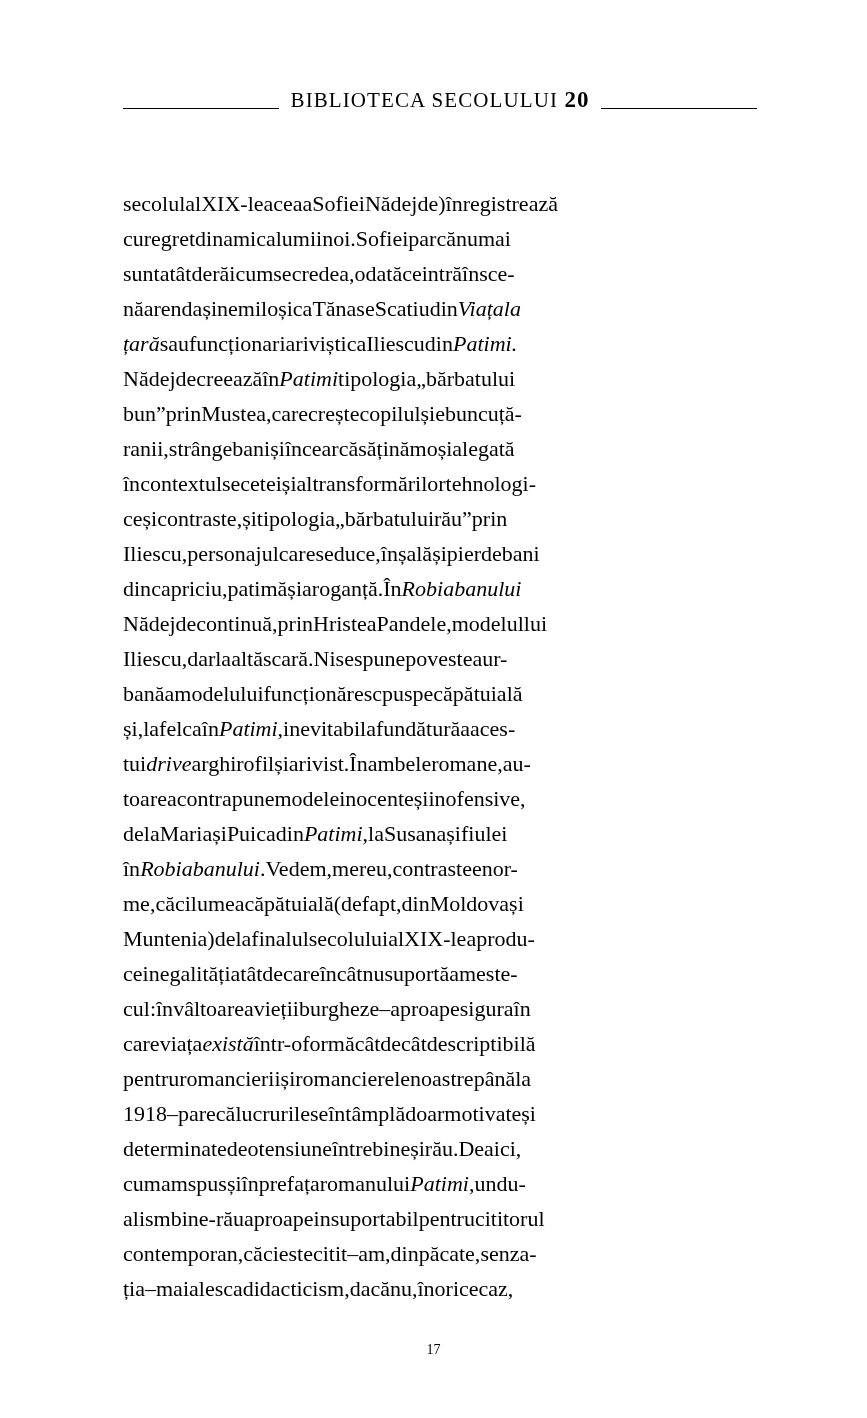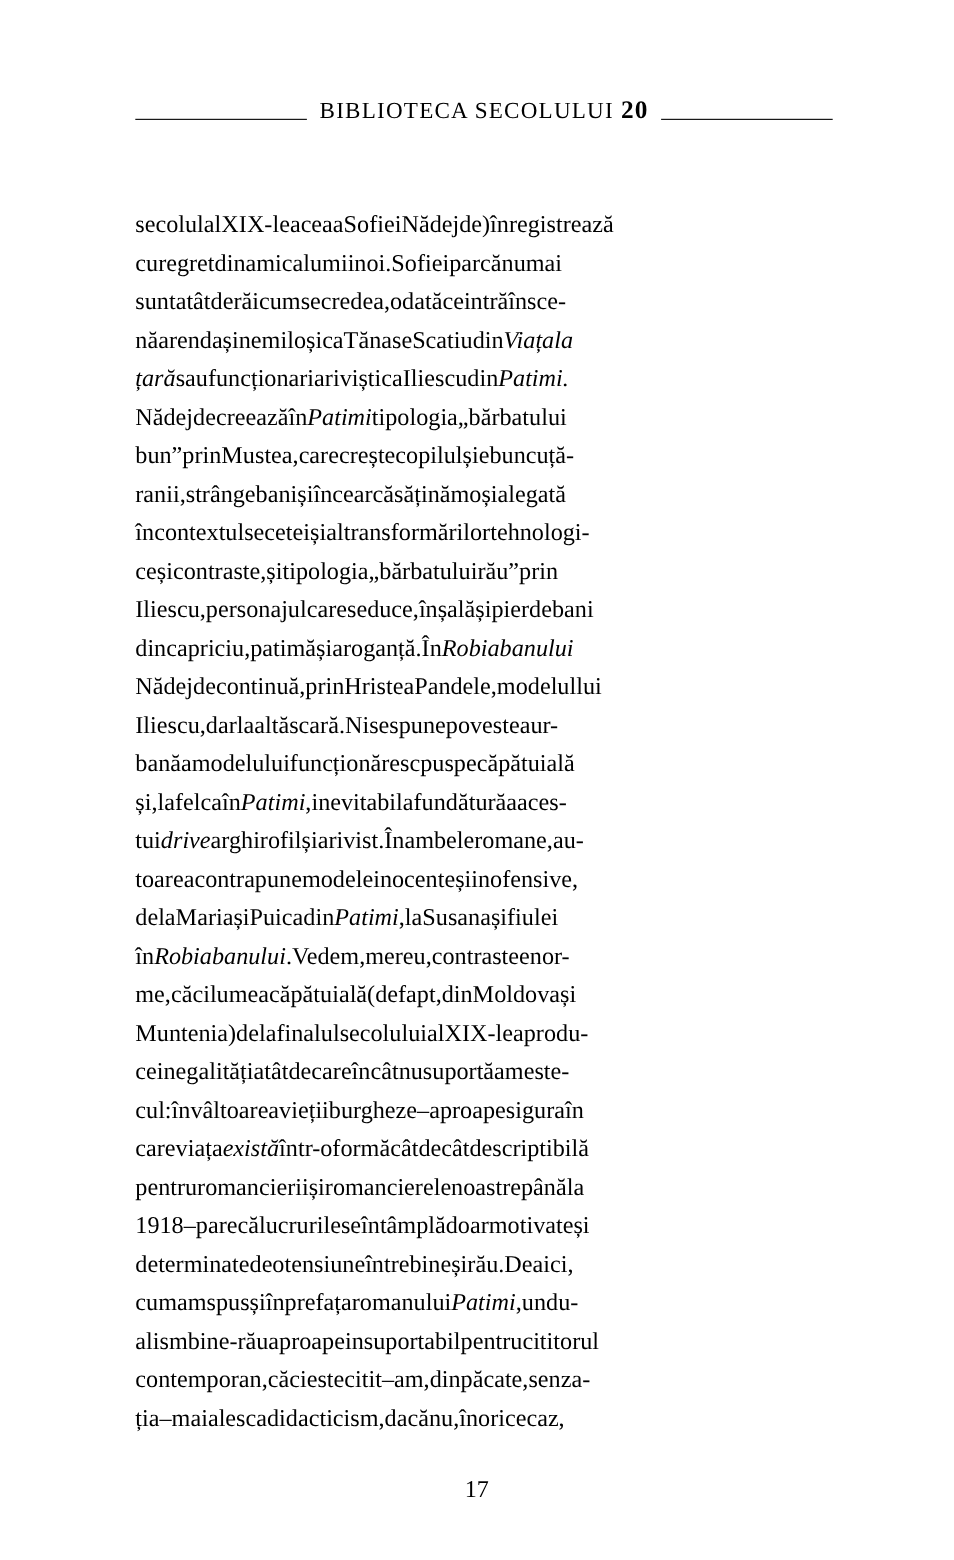--- a/index.html
+++ b/index.html
@@ -80,21 +80,21 @@
   }
   .it { font-style: italic; }
 
   
   .folio {
     position: absolute;
     left: 0;
     top: 1343px;
     width: 867px;
     text-align: center;
-    font-size: 22px;
+    font-size: 14px;
     line-height: 1;
   }
 </style>
 </head>
 <body>
 
 <div class="page">
 
   <div class="running-head">
     <span class="rule"></span>

